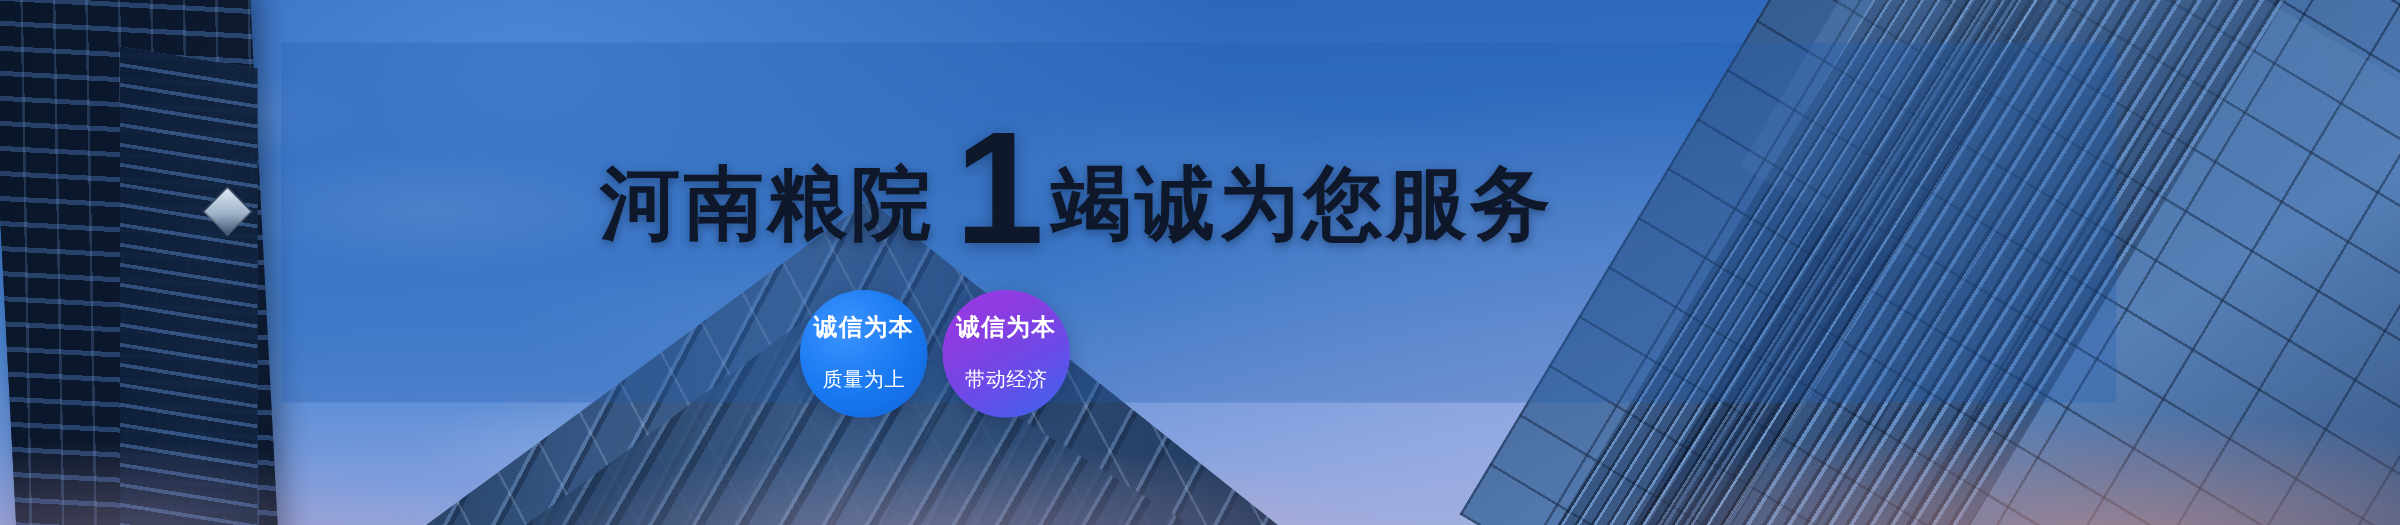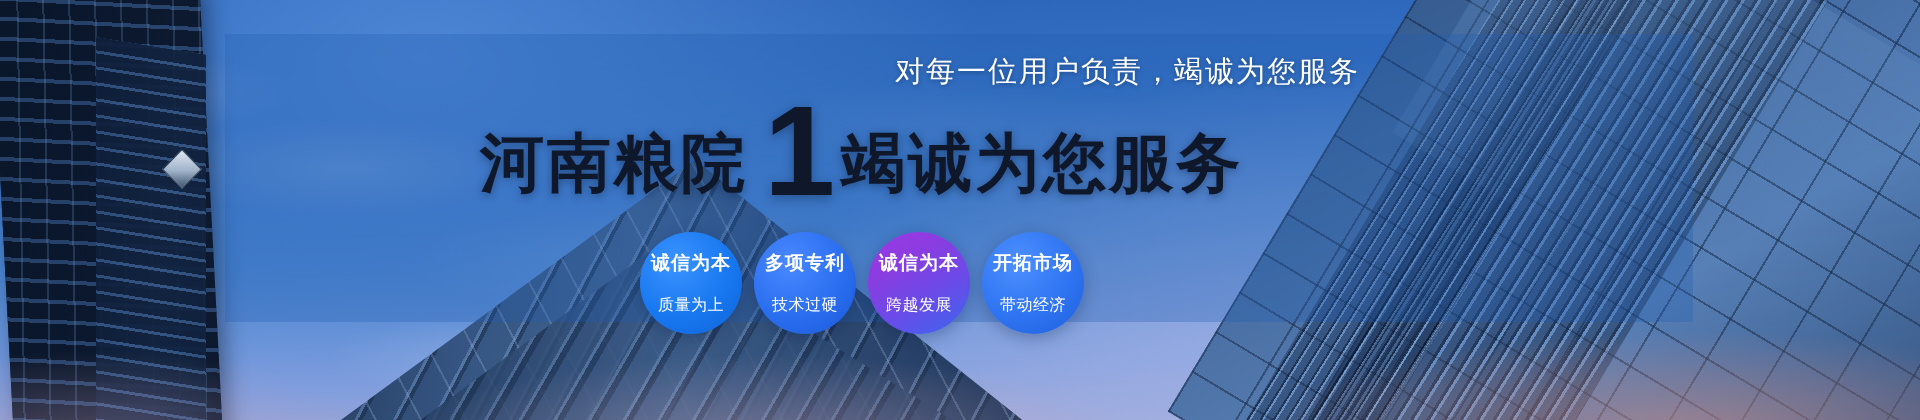--- a/index.html
+++ b/index.html
@@ -295,41 +295,32 @@
   <div class="tower-right"></div>
   <div class="tower-right-edge"></div>
   <div class="tower-right-sliver"></div>
   <div class="tower-right-glow"></div>
   <div class="warmhaze"></div>
 
   <div class="panel"></div>
 
   <div class="content">
 
-    <div class="subtitle">对每一位用户负责，竭诚为您服务</div>
 
     <div class="headline">
       <span class="hl-part">河南粮院</span>
       <span class="hl-number">1</span>
       <span class="hl-part">竭诚为您服务</span>
     </div>
 
     <div class="badges">
       <div class="badge" style="background: radial-gradient(circle at 35% 30%, rgb(59, 147, 255) 0%, rgb(24, 120, 240) 55%, rgb(15, 99, 216) 100%);">
         <span class="b-top">诚信为本</span>
         <span class="b-bottom">质量为上</span>
       </div>
-      <div class="badge" style="background: radial-gradient(circle at 35% 30%, rgb(74, 136, 255) 0%, rgb(42, 111, 240) 55%, rgb(26, 87, 214) 100%);">
-        <span class="b-top">多项专利</span>
-        <span class="b-bottom">技术过硬</span>
-      </div>
       <div class="badge" style="background: linear-gradient(150deg, rgb(155, 58, 230) 0%, rgb(139, 60, 224) 30%, rgb(106, 75, 232) 62%, rgb(58, 102, 238) 100%);">
         <span class="b-top">诚信为本</span>
-        <span class="b-bottom">跨越发展</span>
-      </div>
-      <div class="badge" style="background: radial-gradient(circle at 35% 30%, rgb(77, 144, 255) 0%, rgb(47, 116, 242) 55%, rgb(31, 95, 221) 100%);">
-        <span class="b-top">开拓市场</span>
         <span class="b-bottom">带动经济</span>
       </div>
     </div>
 
   </div>
 </div>
 
 </body></html>

